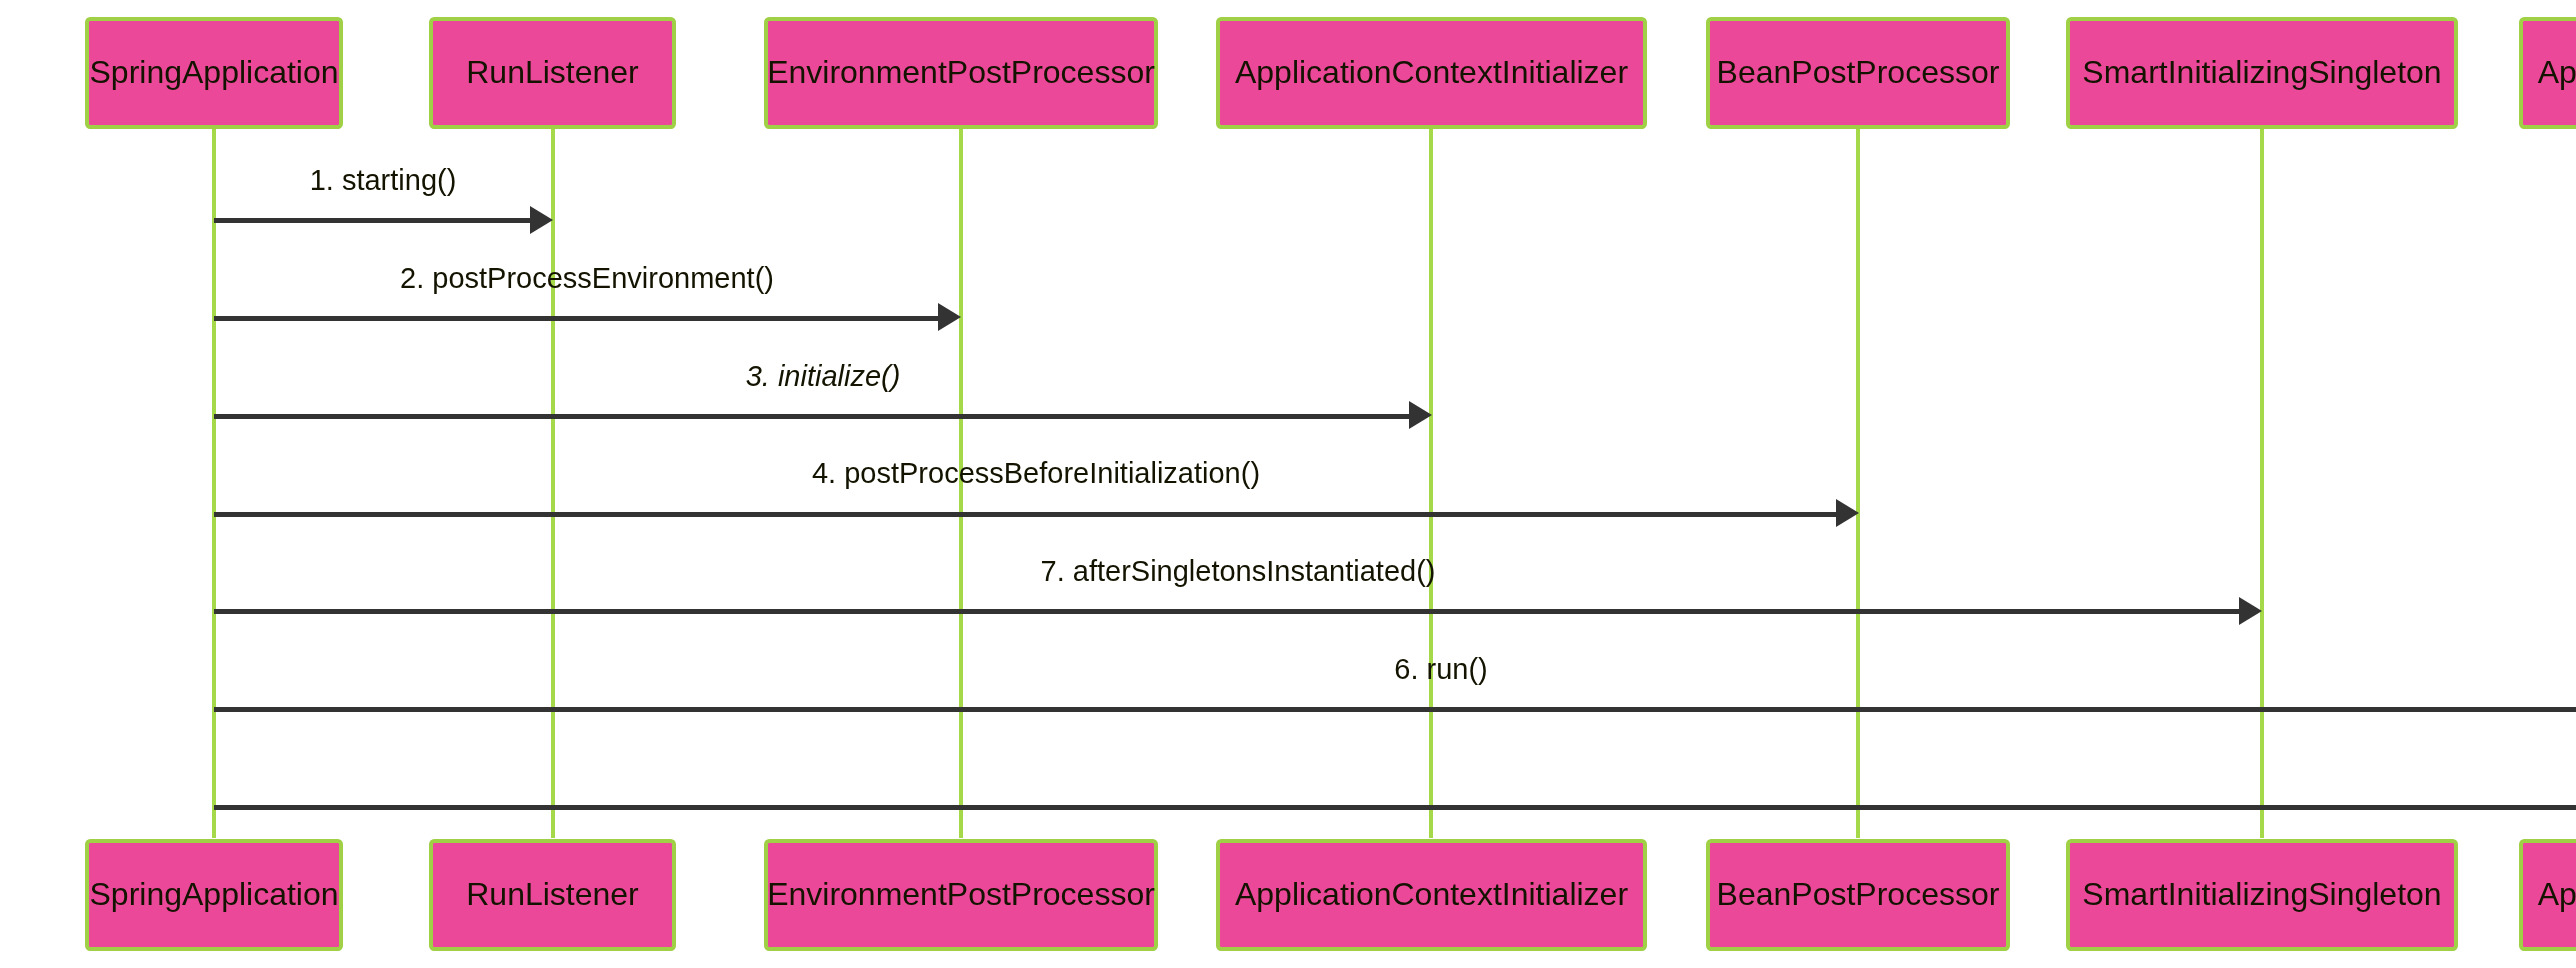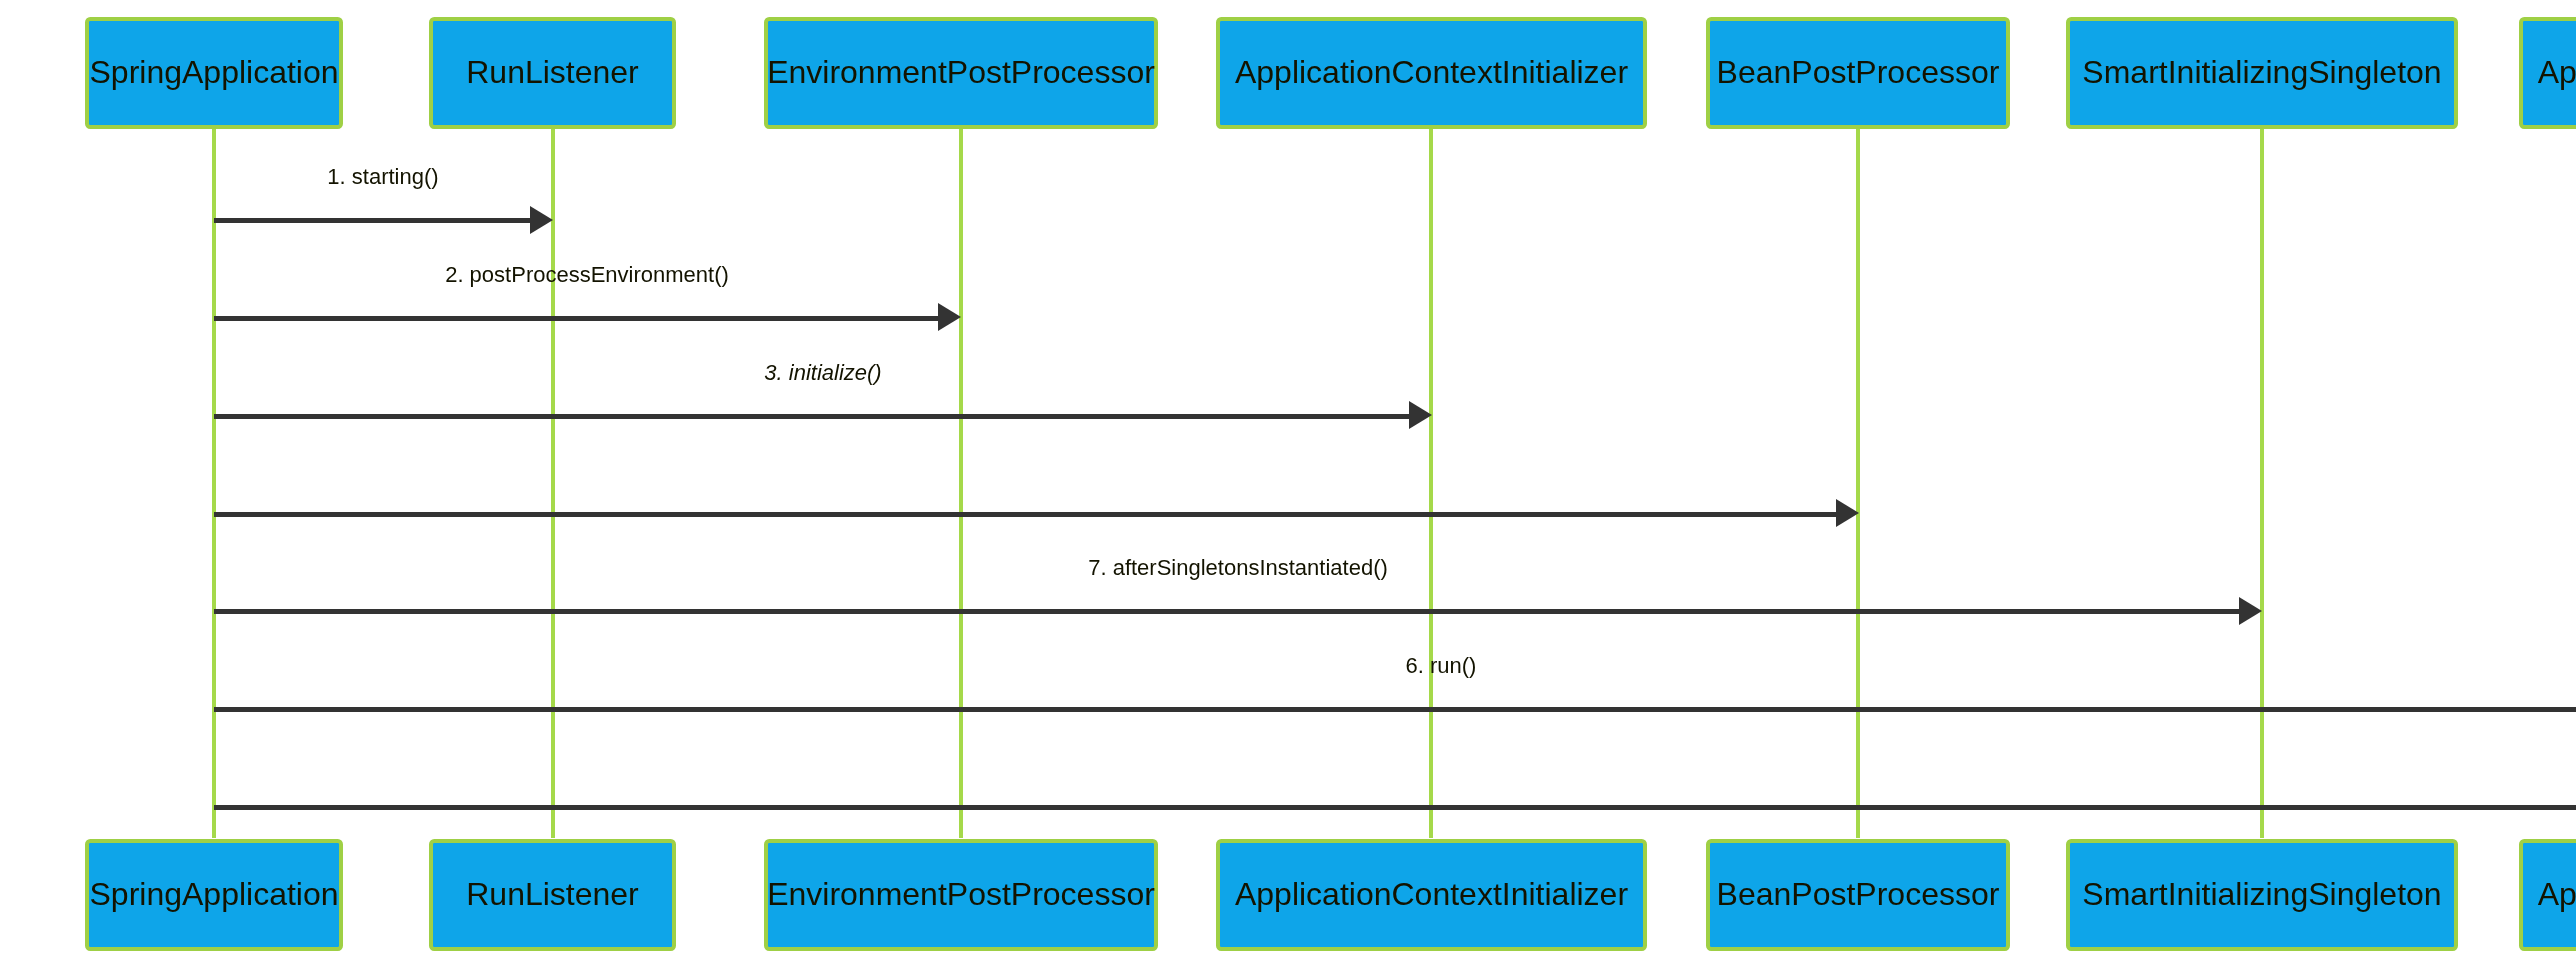--- a/index.html
+++ b/index.html
@@ -14,21 +14,21 @@
   #diagram-root {
     position: relative;
     width: 3264px;
     height: 969px;
     background: #ffffff;
     overflow: hidden;
   }
   .actor-box {
     position: absolute;
     box-sizing: border-box;
-    background: #0ea5e9;
+    background: #ec4899;
     border: 4.1px solid #9fd045;
     border-radius: 5.2px;
     display: flex;
     align-items: center;
     justify-content: center;
     text-align: center;
     color: #131300;
     font-family: "Liberation Sans", sans-serif;
     font-size: 32px;
     line-height: 1.1;
@@ -49,21 +49,21 @@
     position: absolute;
     width: 0;
     height: 0;
     border-top: 14.4px solid transparent;
     border-bottom: 14.4px solid transparent;
     border-left: 23px solid #333333;
   }
   .msg-label {
     position: absolute;
     font-family: "Liberation Sans", sans-serif;
-    font-size: 22px;
+    font-size: 29px;
     color: #131300;
     white-space: nowrap;
     text-align: center;
     transform: translateX(-50%);
   }
 </style>
 </head>
 <body>
 
 <div id="diagram-root">
@@ -119,20 +119,21 @@
     <div class="msg-arrowhead" style="left: 530px; top: 206px;"></div>
     <div class="msg-label" style="left: 383px; top: 164px;">1. starting()</div>
     <div class="msg-line" style="left: 214px; top: 316px; width: 727px;"></div>
     <div class="msg-arrowhead" style="left: 938px; top: 303px;"></div>
     <div class="msg-label" style="left: 587px; top: 262px;">2. postProcessEnvironment()</div>
     <div class="msg-line" style="left: 214px; top: 414px; width: 1198px;"></div>
     <div class="msg-arrowhead" style="left: 1409px; top: 401px;"></div>
     <div class="msg-label" style="left: 823px; top: 360px; font-style: italic;">3. initialize()</div>
     <div class="msg-line" style="left: 214px; top: 512px; width: 1625px;"></div>
     <div class="msg-arrowhead" style="left: 1836px; top: 499px;"></div>
+    <div class="msg-label" style="left: 1036px; top: 457px;">4. postProcessBeforeInitialization()</div>
     <div class="msg-line" style="left: 214px; top: 609px; width: 2028px;"></div>
     <div class="msg-arrowhead" style="left: 2239px; top: 597px;"></div>
     <div class="msg-label" style="left: 1238px; top: 555px;">7. afterSingletonsInstantiated()</div>
     <div class="msg-line" style="left: 214px; top: 707px; width: 2435px;"></div>
     <div class="msg-label" style="left: 1441px; top: 653px;">6. run()</div>
     <div class="msg-line" style="left: 214px; top: 805px; width: 2827px;"></div>
   </div>
 
 
 </body></html>

